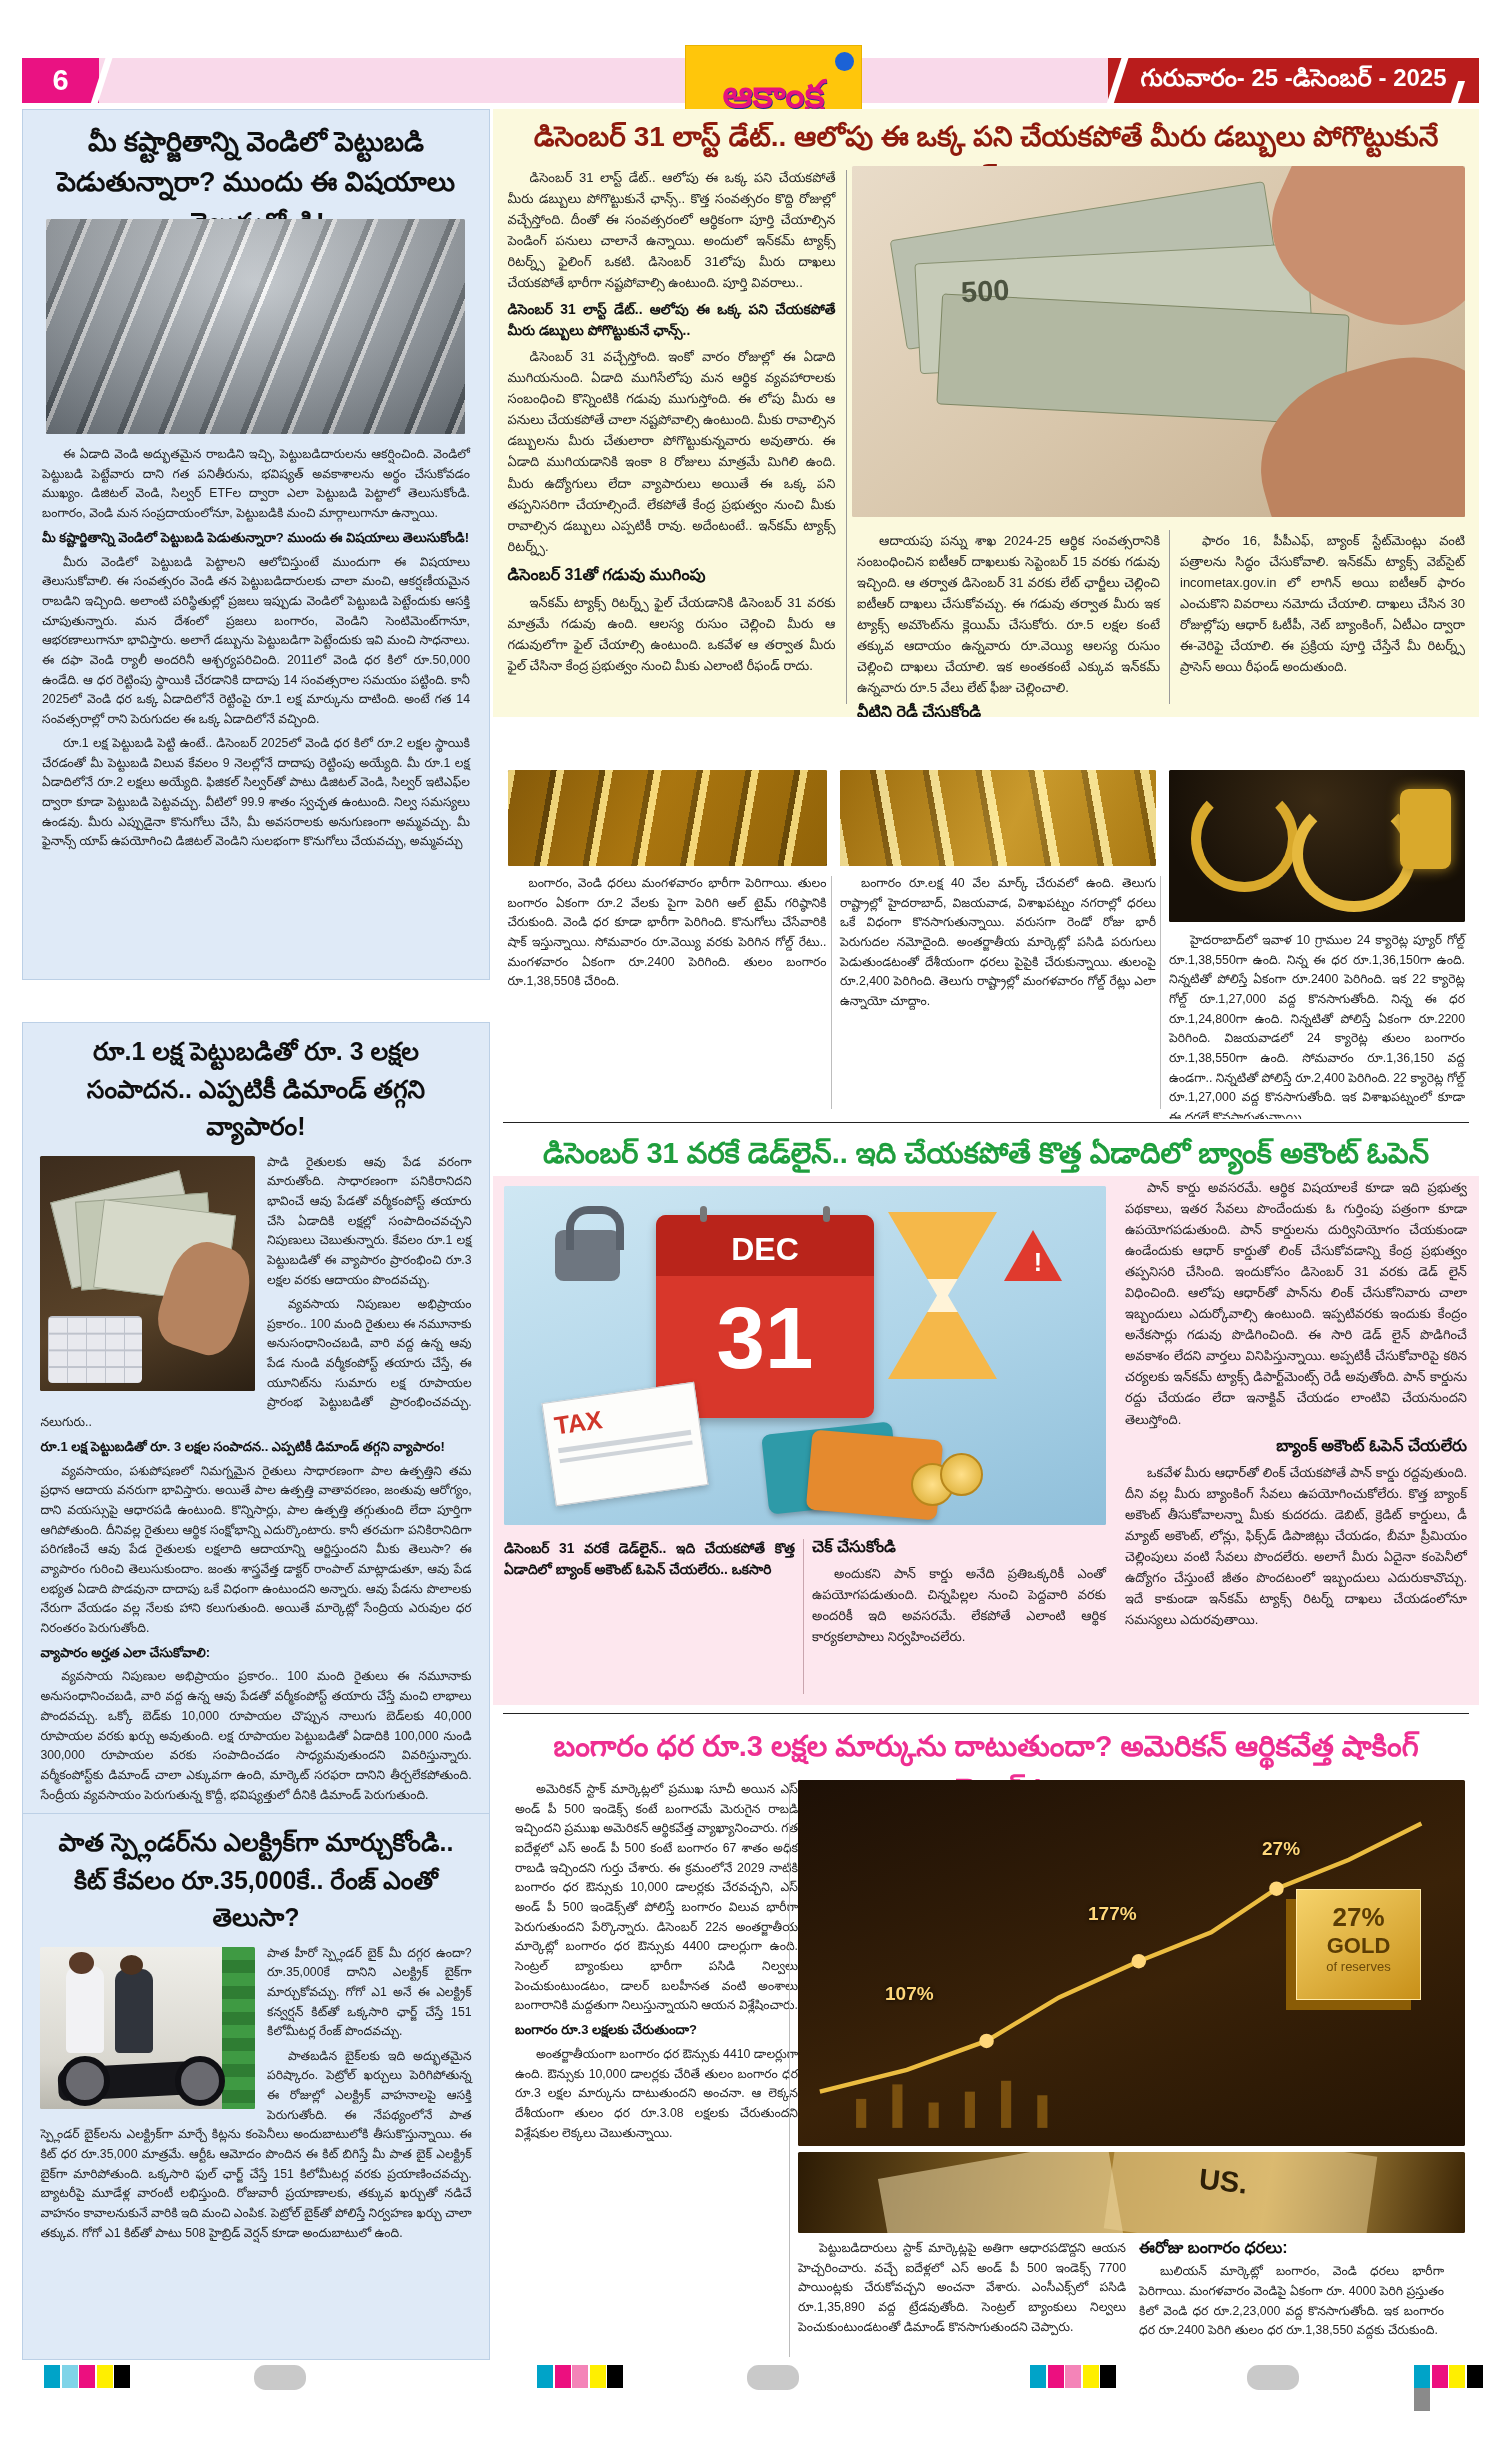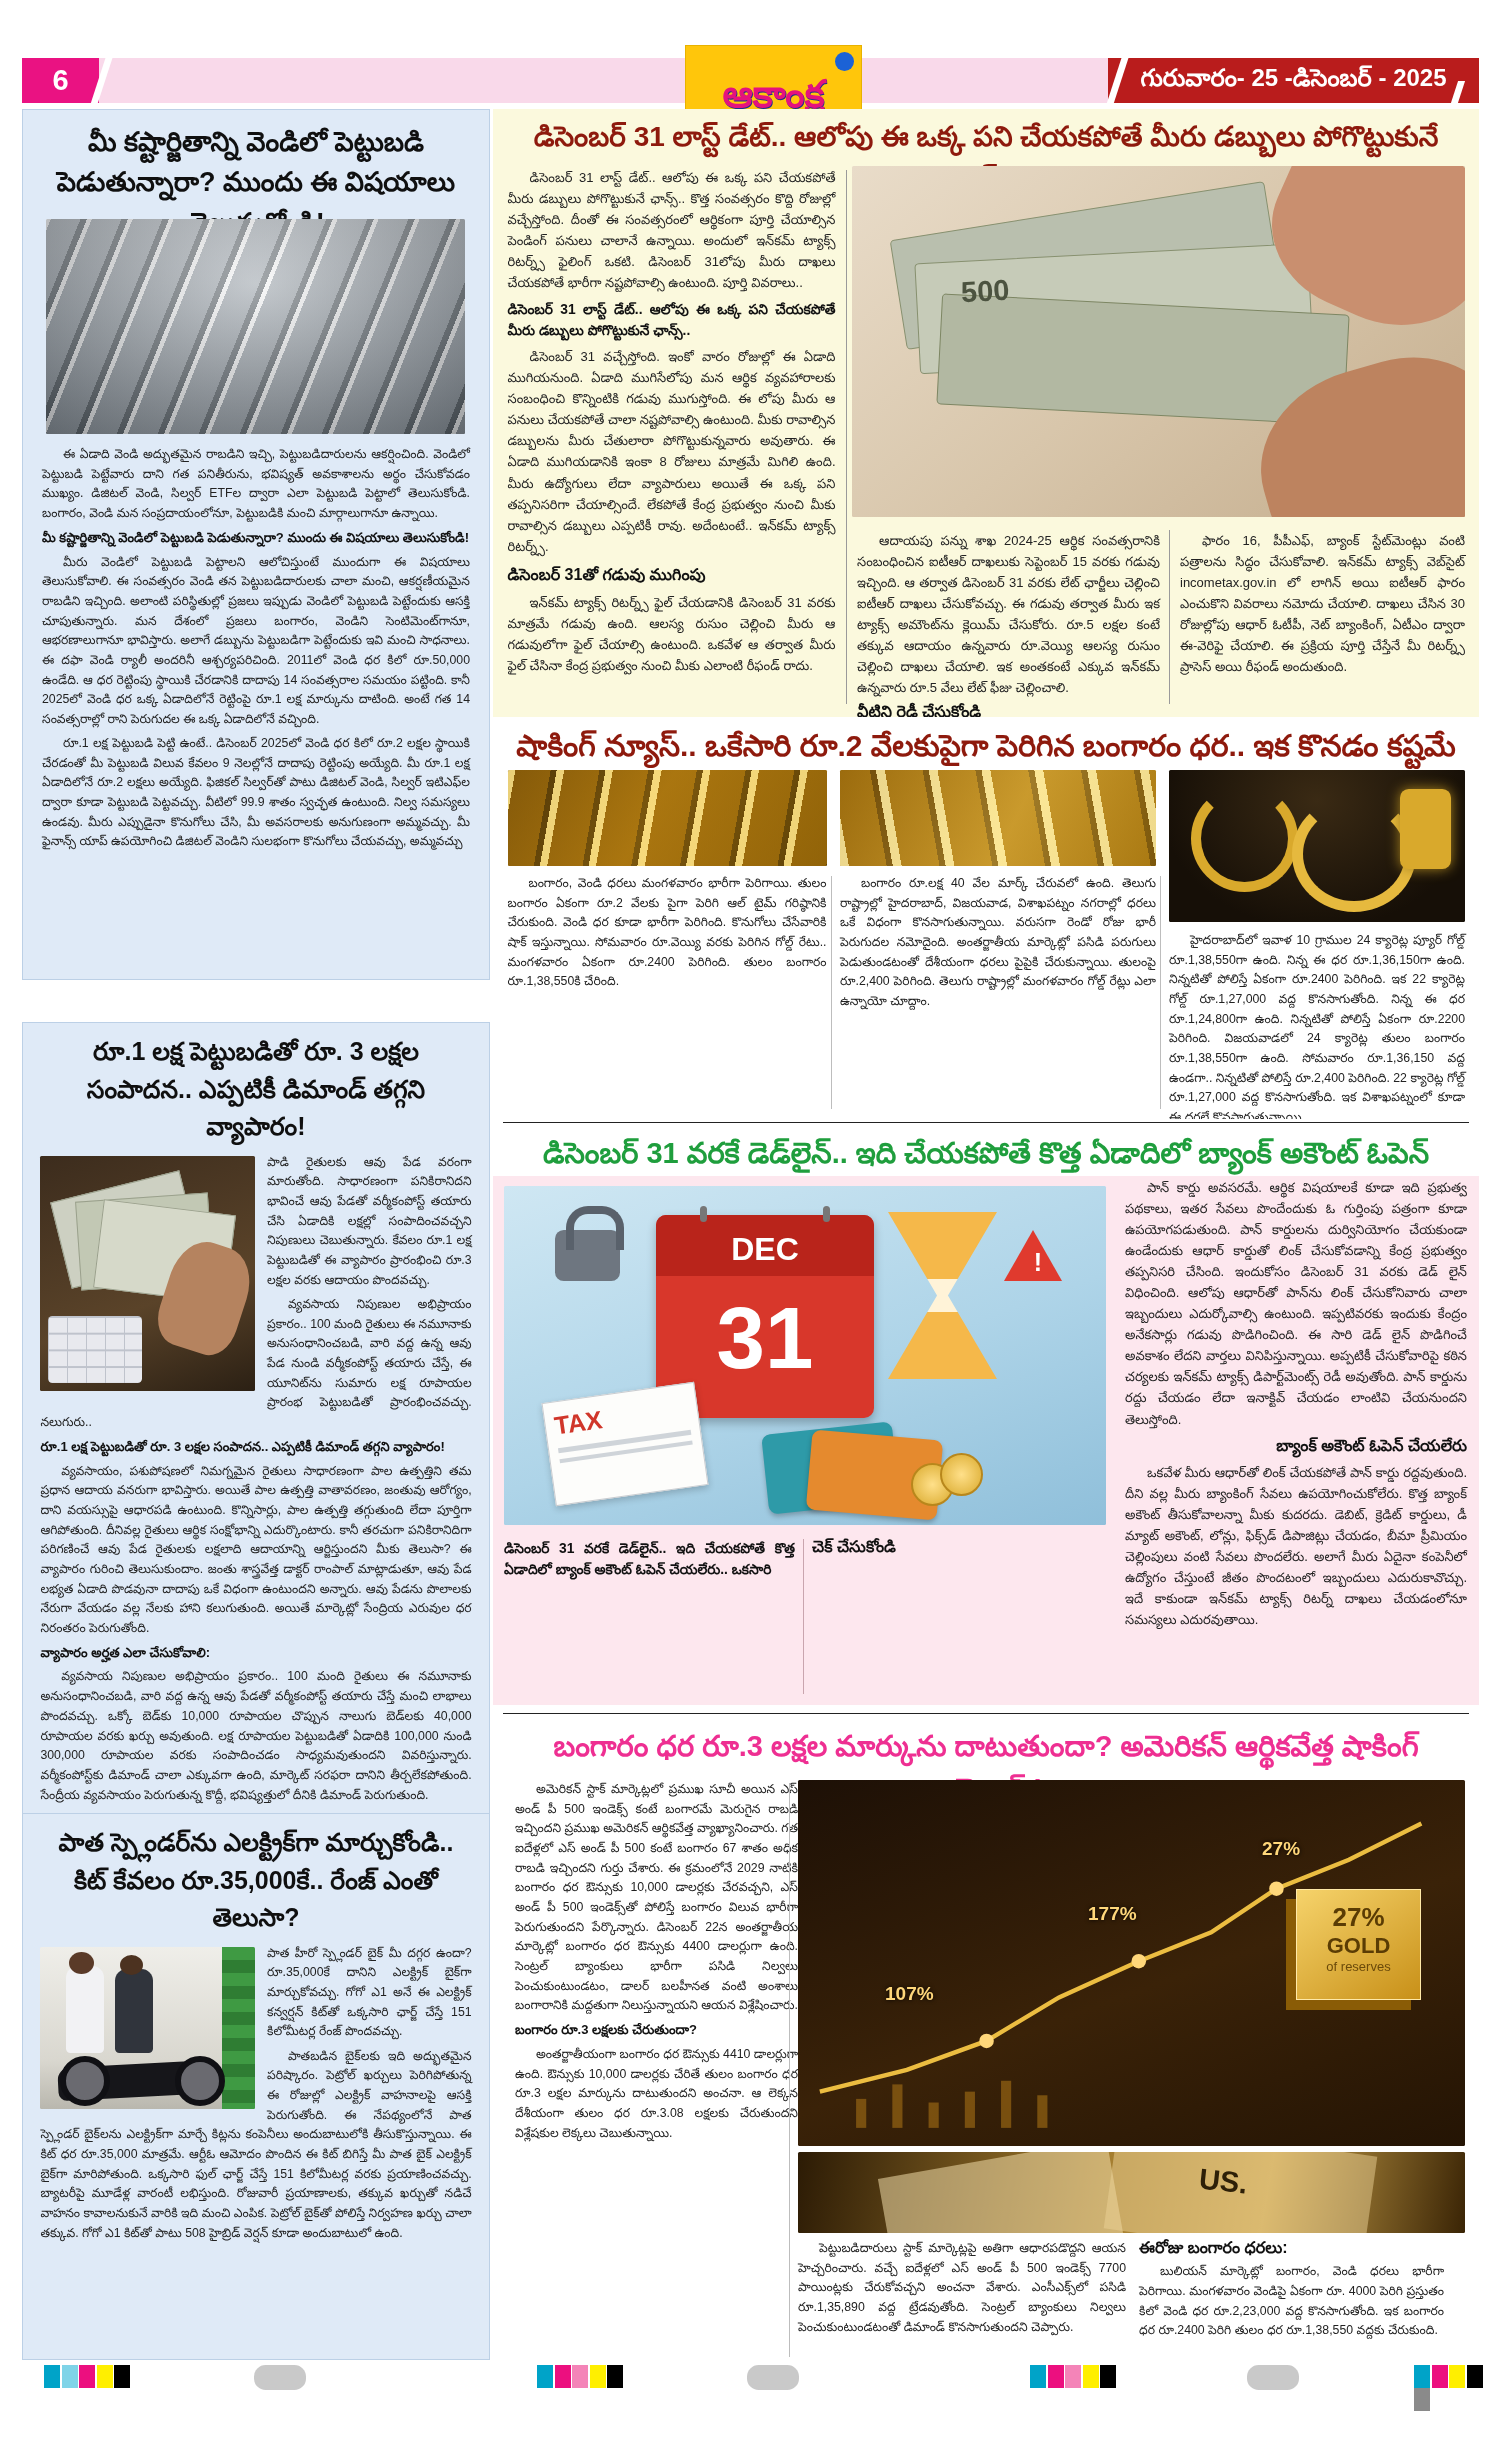--- a/index.html
+++ b/index.html
@@ -142,21 +142,20 @@
       <div class="sh" style="margin:2.9px 0 2.9px 0;">వీటిని రెడీ చేసుకోండి</div>
 
     </div>
     <div class="vrule" style="left:676px;top:421px;height:174px;"></div>
     <div class="flow" style="left:687px;top:421px;width:285px;height:175px;">
       <p class="p2">ఫారం 16, పీపీఎఫ్, బ్యాంక్ స్టేట్‌మెంట్లు వంటి పత్రాలను సిద్ధం చేసుకోవాలి. ఇన్‌కమ్ ట్యాక్స్ వెబ్‌సైట్ incometax.gov.in లో లాగిన్ అయి ఐటీఆర్ ఫారం ఎంచుకొని వివరాలు నమోదు చేయాలి. దాఖలు చేసిన 30 రోజుల్లోపు ఆధార్ ఓటీపీ, నెట్ బ్యాంకింగ్, ఏటీఎం ద్వారా ఈ-వెరిఫై చేయాలి. ఈ ప్రక్రియ పూర్తి చేస్తేనే మీ రిటర్న్స్ ప్రాసెస్ అయి రీఫండ్ అందుతుంది.</p>
     </div>
   </div>
 
   <div class="art" style="left:493px;top:719px;width:986px;height:400px;background:#fff;">
-    <div class="hl hl-darkred" style="margin:4.4px 14.5px 0 14.5px;font-size:30px;">షాకింగ్ న్యూస్.. ఒకేసారి రూ.2 వేలకుపైగా పెరిగిన బంగారం ధర.. ఇక కొనడం కష్టమే</div>
     <div class="photo" style="left:14.5px;top:51px;width:319px;height:96px;background:linear-gradient(120deg,#6b4a08,#c89018 45%,#8a6206 100%);">
       <div style="position:absolute;inset:0;background:repeating-linear-gradient(100deg, rgba(255,230,140,.85) 0 7.3px, rgba(150,100,10,.6) 7.3px 42px, rgba(60,40,5,.55) 42px 48px);"></div>
     </div>
     <div class="photo" style="left:347px;top:51px;width:316px;height:96px;background:linear-gradient(115deg,#8a5c06,#f0c34a 55%,#a87a10 100%);">
       <div style="position:absolute;inset:0;background:repeating-linear-gradient(80deg, rgba(255,240,170,.8) 0 8.7px, rgba(170,120,20,.55) 8.7px 46px, rgba(80,52,6,.5) 46px 52px);"></div>
     </div>
     <div class="photo" style="left:676px;top:51px;width:296px;height:152px;background:radial-gradient(ellipse at 50% 20%, #3a2a14, #160f07 75%);">
       <div style="position:absolute;left:22px;top:14.5px;width:87px;height:87px;border:10px solid #d9a92c;border-top-color:transparent;border-radius:50%;"></div>
       <div style="position:absolute;left:123px;top:26px;width:102px;height:94px;border:11.6px solid #e6b93e;border-top-color:transparent;border-radius:50%;"></div>
       <div style="position:absolute;right:14.5px;top:19px;width:51px;height:80px;background:#d9a92c;border-radius:8.7px;box-shadow:0 0 13px #a8831e;"></div>
@@ -208,20 +207,21 @@
         <div class="sh" style="margin:4.4px 0 4.4px 0;text-align:right;">బ్యాంక్ అకౌంట్ ఓపెన్ చేయలేరు</div>
         <p class="p2">ఒకవేళ మీరు ఆధార్‌తో లింక్ చేయకపోతే పాన్ కార్డు రద్దవుతుంది. దీని వల్ల మీరు బ్యాంకింగ్ సేవలు ఉపయోగించుకోలేరు. కొత్త బ్యాంక్ అకౌంట్ తీసుకోవాలన్నా మీకు కుదరదు. డెబిట్, క్రెడిట్ కార్డులు, డీ మ్యాట్ అకౌంట్, లోన్లు, ఫిక్స్‌డ్ డిపాజిట్లు చేయడం, బీమా ప్రీమియం చెల్లింపులు వంటి సేవలు పొందలేరు. అలాగే మీరు ఏదైనా కంపెనీలో ఉద్యోగం చేస్తుంటే జీతం పొందటంలో ఇబ్బందులు ఎదురుకావొచ్చు. ఇదే కాకుండా ఇన్‌కమ్ ట్యాక్స్ రిటర్న్ దాఖలు చేయడంలోనూ సమస్యలు ఎదురవుతాయి.</p>
       </div>
 
       <div class="flow" style="left:11px;top:360px;width:291px;height:161px;">
         <div class="bh" style="font-size:13.8px;">డిసెంబర్ 31 వరకే డెడ్‌లైన్.. ఇది చేయకపోతే కొత్త ఏడాదిలో బ్యాంక్ అకౌంట్ ఓపెన్ చేయలేరు.. ఒకసారి</div>
       </div>
       <div class="vrule" style="left:310px;top:363px;height:155px;border-left-color:#c9a5ae;"></div>
       <div class="flow" style="left:319px;top:360px;width:294px;height:161px;">
         <div class="sh" style="margin:0 0 4.4px 0;">చెక్ చేసుకోండి</div>
+        <p class="p2">అందుకని పాన్ కార్డు అనేది ప్రతిఒక్కరికీ ఎంతో ఉపయోగపడుతుంది. చిన్నపిల్లల నుంచి పెద్దవారి వరకు అందరికీ ఇది అవసరమే. లేకపోతే ఎలాంటి ఆర్థిక కార్యకలాపాలు నిర్వహించలేరు.</p>
       </div>
     </div>
   </div>
 
   <div class="art" style="left:493px;top:1713px;width:986px;height:656px;background:#fff;">
     <div class="hrule" style="left:10px;top:0;width:966px;"></div>
     <div class="hl hl-magenta" style="margin:11.6px 14.5px 0 14.5px;font-size:29px;">బంగారం ధర రూ.3 లక్షల మార్కును దాటుతుందా? అమెరికన్ ఆర్థికవేత్త షాకింగ్ కామెంట్స్!</div>
 
     <div class="flow" style="left:22px;top:67px;width:283px;height:580px;">
       <p class="p">అమెరికన్ స్టాక్ మార్కెట్లలో ప్రముఖ సూచీ అయిన ఎస్ అండ్ పీ 500 ఇండెక్స్ కంటే బంగారమే మెరుగైన రాబడి ఇచ్చిందని ప్రముఖ అమెరికన్ ఆర్థికవేత్త వ్యాఖ్యానించారు. గత ఐదేళ్లలో ఎస్ అండ్ పీ 500 కంటే బంగారం 67 శాతం అధిక రాబడి ఇచ్చిందని గుర్తు చేశారు. ఈ క్రమంలోనే 2029 నాటికి బంగారం ధర ఔన్సుకు 10,000 డాలర్లకు చేరవచ్చని, ఎస్ అండ్ పీ 500 ఇండెక్స్‌తో పోలిస్తే బంగారం విలువ భారీగా పెరుగుతుందని పేర్కొన్నారు. డిసెంబర్ 22న అంతర్జాతీయ మార్కెట్లో బంగారం ధర ఔన్సుకు 4400 డాలర్లుగా ఉంది. సెంట్రల్ బ్యాంకులు భారీగా పసిడి నిల్వలు పెంచుకుంటుండటం, డాలర్ బలహీనత వంటి అంశాలు బంగారానికి మద్దతుగా నిలుస్తున్నాయని ఆయన విశ్లేషించారు.</p>

